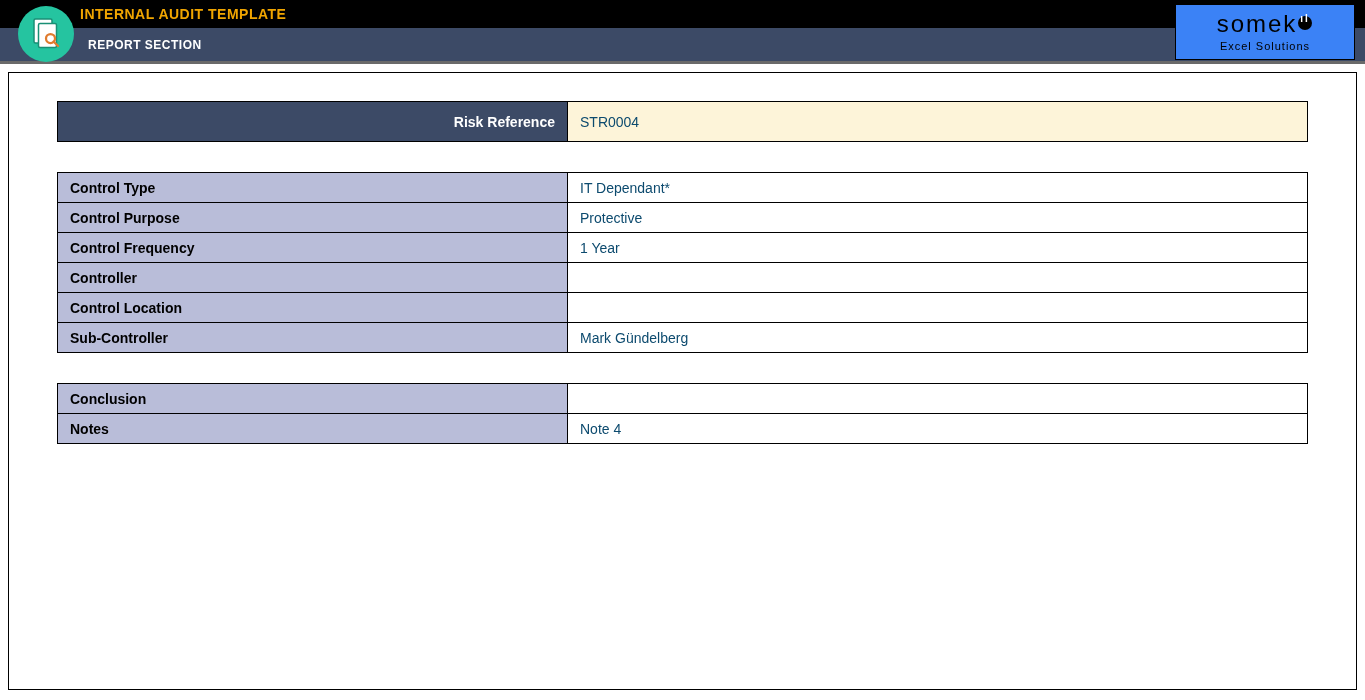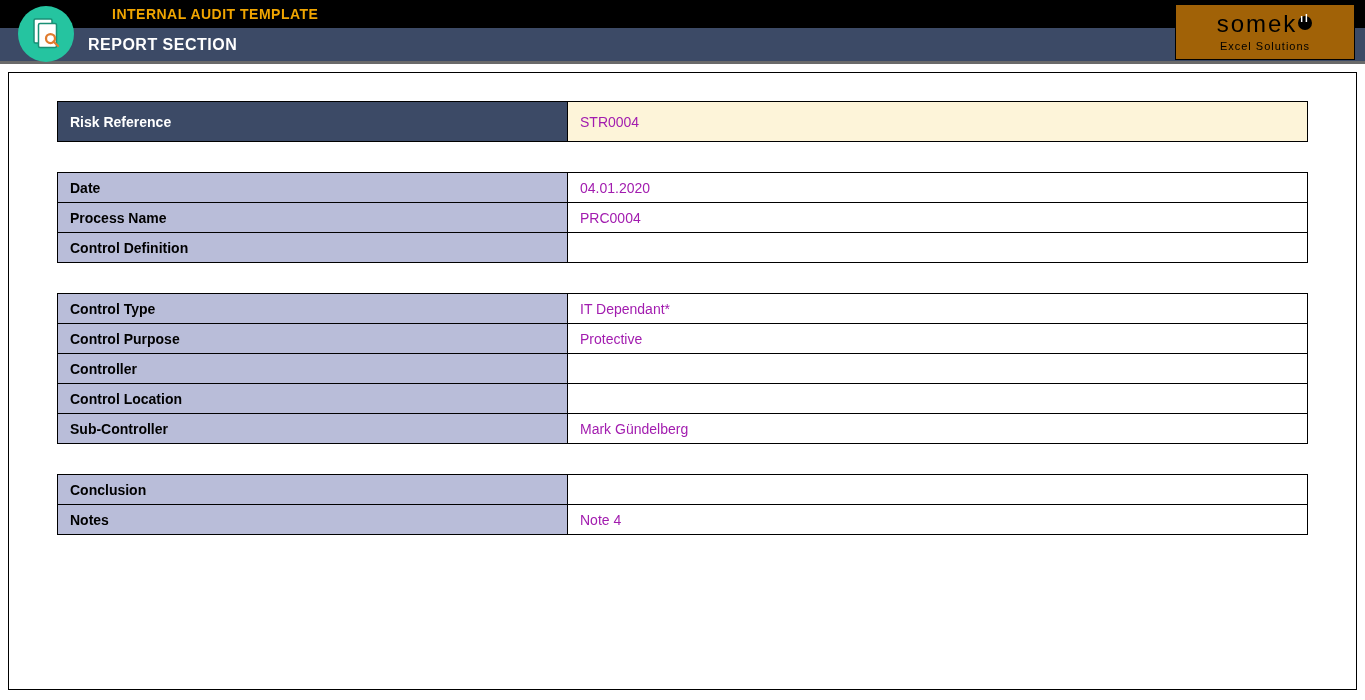--- a/index.html
+++ b/index.html
@@ -8,42 +8,42 @@
     background: #ffffff;
     width: 1365px;
     height: 700px;
     overflow: hidden;
   }
   .header-black {
     background: #000000;
     height: 28px;
     display: flex;
     align-items: center;
-    padding-left: 112px;
+    padding-left: 80px;
     position: relative;
   }
   .header-black .title {
     color: #f0a500;
     font-weight: bold;
     font-size: 14px;
     letter-spacing: 0.5px;
   }
   .header-navy {
     background: #3c4a66;
     height: 36px;
     display: flex;
     align-items: center;
     padding-left: 88px;
     border-bottom: 3px solid #6a6a6a;
     position: relative;
   }
   .header-navy .subtitle {
     color: #ffffff;
     font-weight: bold;
-    font-size: 16px;
+    font-size: 12px;
     letter-spacing: 0.5px;
   }
   .logo-icon {
     position: absolute;
     left: 18px;
     top: 6px;
     width: 56px;
     height: 56px;
     border-radius: 50%;
     background: #25c4a0;
@@ -52,21 +52,21 @@
     justify-content: center;
     z-index: 10;
   }
   .logo-icon svg { width: 36px; height: 36px; }
   .brand-box {
     position: absolute;
     right: 10px;
     top: 4px;
     width: 180px;
     height: 56px;
-    background: #a16207;
+    background: #3b82f6;
     border: 1px solid #000;
     display: flex;
     flex-direction: column;
     align-items: center;
     justify-content: center;
     z-index: 10;
   }
   .brand-box .brand-name {
     font-size: 24px;
     font-weight: 400;
@@ -119,24 +119,25 @@
     width: 510px;
     font-weight: bold;
     color: #000;
     background: #b9bdd9;
   }
   td.label.header-row {
     background: #3c4a66;
     color: #ffffff;
     font-weight: bold;
     height: 40px;
+    text-align: right;
   }
   td.value {
     background: #ffffff;
-    color: #a21caf;
+    color: #0c4a6e;
   }
   td.value.highlight {
     background: #fdf4d9;
     height: 40px;
   }
 </style>
 </head>
 <body>
 
 <div class="header-black">
@@ -162,48 +163,36 @@
 
   <table class="block">
     <tbody>
         <tr>
       <td class="label header-row">Risk Reference</td>
       <td class="value highlight">STR0004</td>
     </tr>
   </tbody>
     </table>
 
-  <table class="block">
-    <tbody>
-        <tr>
-      <td class="label">Date</td>
-      <td class="value">04.01.2020</td>
-    </tr>
-    <tr>
-      <td class="label">Process Name</td>
-      <td class="value">PRC0004</td>
-    </tr>
-    <tr>
-      <td class="label">Control Definition</td>
-      <td class="value"></td>
-    </tr>
-  </tbody>
-    </table>
 
   <table class="block">
     <tbody>
         <tr>
       <td class="label">Control Type</td>
       <td class="value">IT Dependant*</td>
     </tr>
     <tr>
       <td class="label">Control Purpose</td>
       <td class="value">Protective</td>
     </tr>
     <tr>
+      <td class="label">Control Frequency</td>
+      <td class="value">1 Year</td>
+    </tr>
+    <tr>
       <td class="label">Controller</td>
       <td class="value"></td>
     </tr>
     <tr>
       <td class="label">Control Location</td>
       <td class="value"></td>
     </tr>
     <tr>
       <td class="label">Sub-Controller</td>
       <td class="value">Mark Gündelberg</td>

